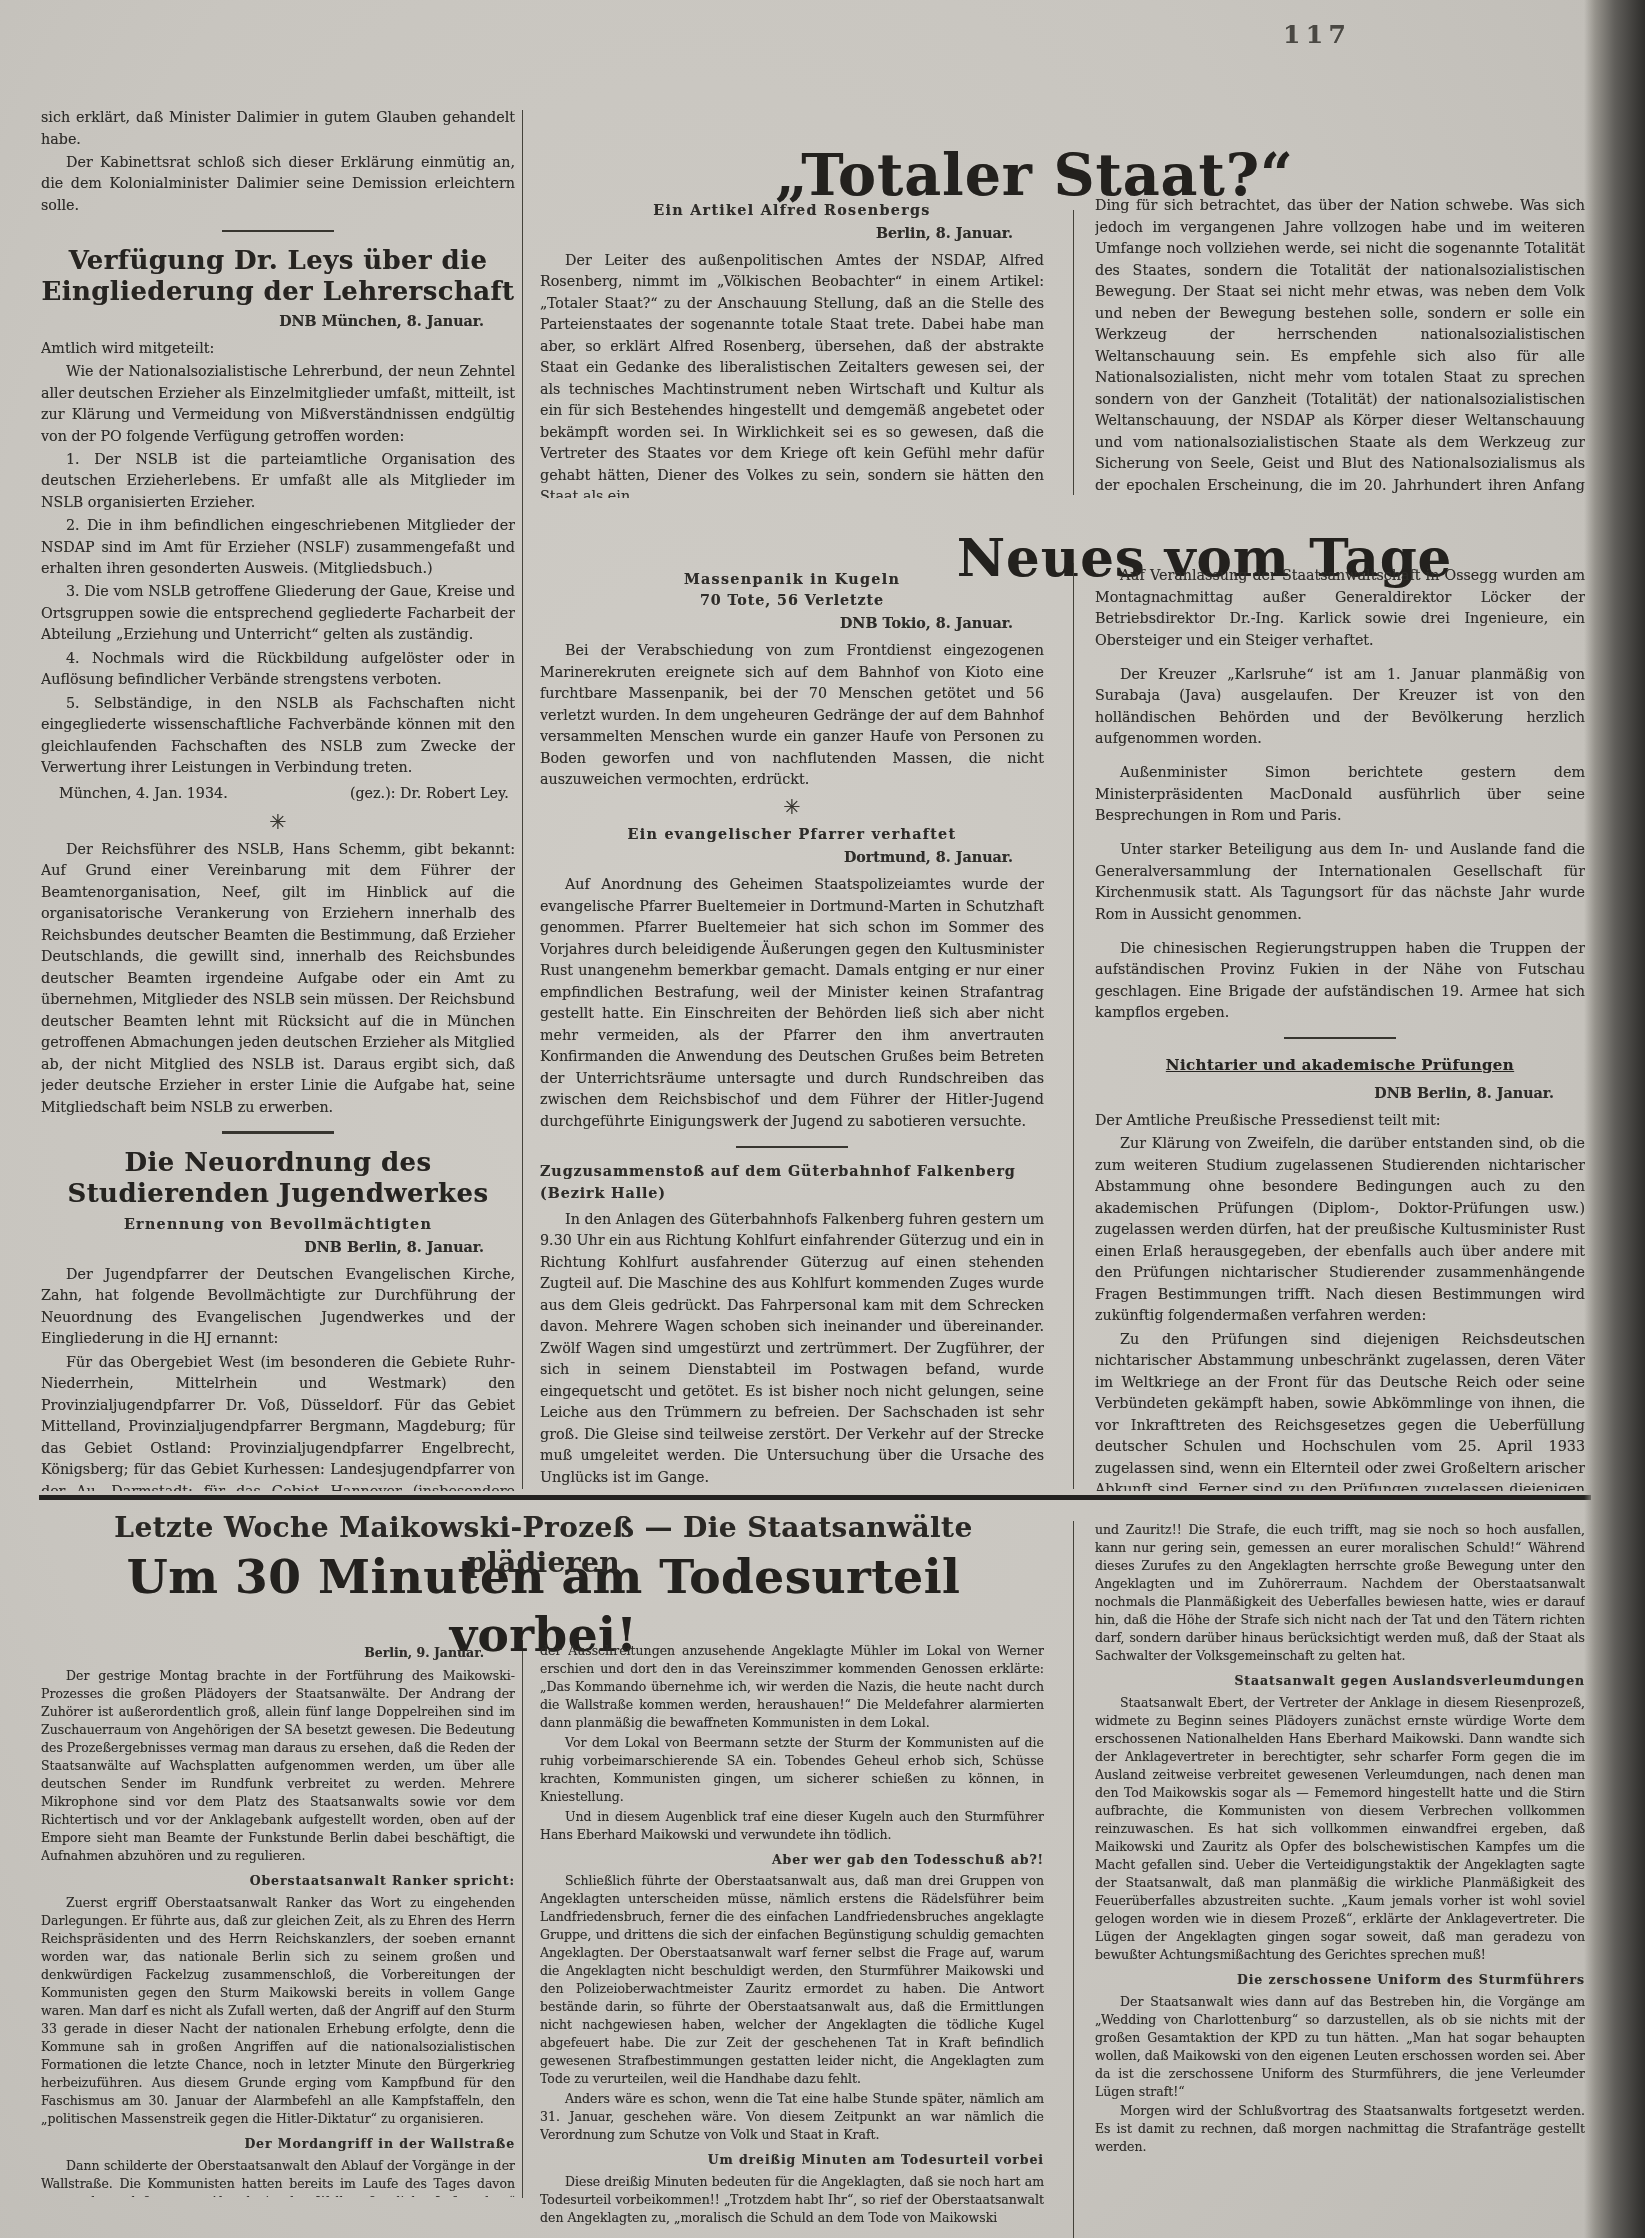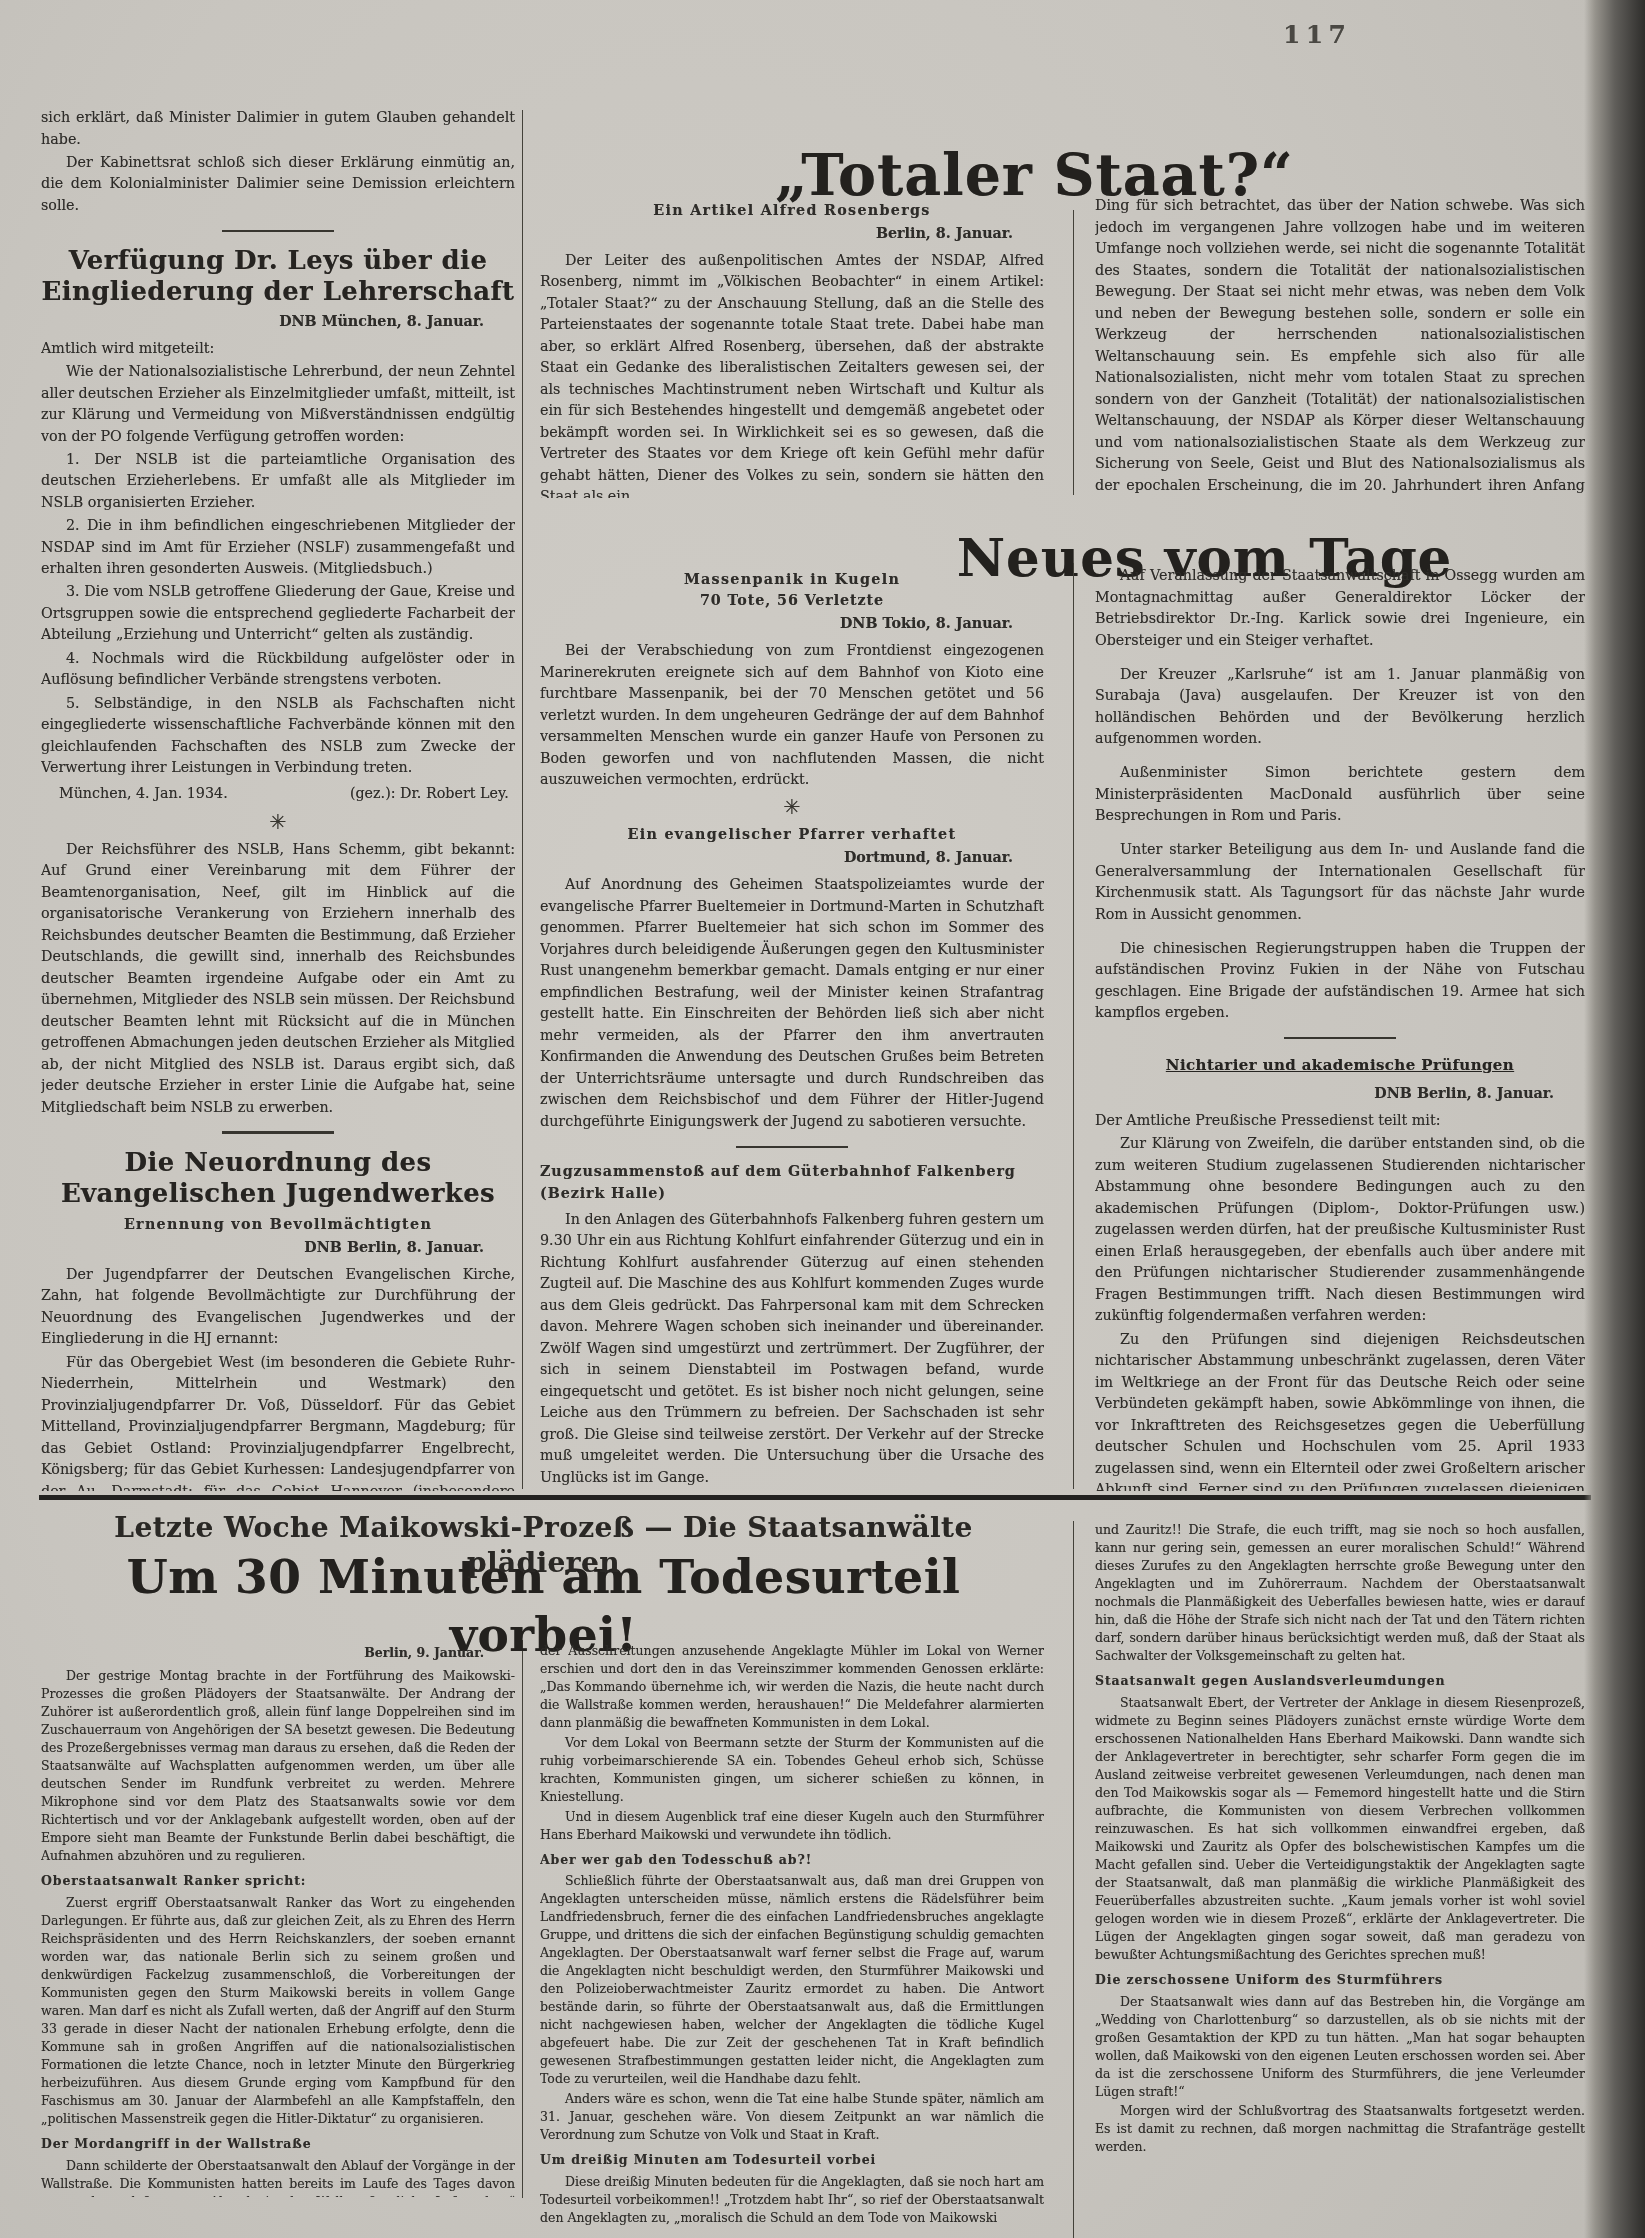--- a/index.html
+++ b/index.html
@@ -16,21 +16,21 @@
   .head-md{font-size:26px;line-height:31px;font-weight:bold;text-align:center;text-indent:0;
     letter-spacing:0.4px;color:#262421;margin:7.2px 0 3.6px;}
   .subhead{font-weight:bold;text-align:center;letter-spacing:1.3px;margin:4.5px 0 1.8px;text-indent:0;}
   .dateline{font-weight:bold;text-align:right;padding-right:31px;margin:1.8px 0 5.4px;}
   .rule-sm{width:112px;height:2.2px;background:#37352f;margin:13.4px auto;}
   .star{text-align:center;font-size:20.6px;line-height:22.4px;margin:5.4px 0;color:#37352f;}
   .sig{display:flex;justify-content:space-between;padding:2.7px 6.3px 0.9px 18px;}
   .nvt-head{font-weight:bold;text-align:center;letter-spacing:1.3px;margin:3.6px 0 0;text-indent:0;}
   .nvt-head2{font-weight:bold;text-align:center;letter-spacing:0.9px;margin:0 0 1.8px;text-indent:0;}
   .left-head{font-weight:bold;text-align:left;letter-spacing:0.9px;margin:8px 0 4.5px;text-indent:0;}
-  .bot-subhead{font-weight:bold;text-align:left;letter-spacing:0.9px;margin:7.2px 0 3.6px;text-indent:0;}
+  .bot-subhead{font-weight:bold;text-align:right;letter-spacing:0.9px;margin:7.2px 0 3.6px;text-indent:0;}
   .head-xl{position:absolute;left:775px;top:105px;width:828px;font-size:57px;line-height:63px;
     font-weight:bold;text-align:left;letter-spacing:0.9px;color:#23211e;}
   .head-lg{position:absolute;left:806px;top:496px;width:797px;font-size:53px;line-height:50px;
     font-weight:bold;text-align:center;letter-spacing:0.9px;color:#23211e;}
   .head-xxl{position:absolute;left:43px;top:1517px;width:1001px;font-size:47px;line-height:58px;
     font-weight:bold;text-align:center;letter-spacing:0.4px;color:#23211e;}
   .subhead-xxl{position:absolute;left:43px;top:1510px;width:1001px;font-size:28px;line-height:35px;
     font-weight:bold;text-align:center;letter-spacing:0.4px;color:#2a2825;}
   .vrule{position:absolute;width:1.3px;background:#434139;}
   .hrule{position:absolute;height:5.4px;background:#232220;}
@@ -59,21 +59,21 @@
     <p>3. Die vom NSLB getroffene Gliederung der Gaue, Kreise und Ortsgruppen sowie die entsprechend gegliederte Facharbeit der Abteilung „Erziehung und Unterricht“ gelten als zuständig.</p>
     <p>4. Nochmals wird die Rückbildung aufgelöster oder in Auflösung befindlicher Verbände strengstens verboten.</p>
     <p>5. Selbständige, in den NSLB als Fachschaften nicht eingegliederte wissenschaftliche Fachverbände können mit den gleichlaufenden Fachschaften des NSLB zum Zwecke der Verwertung ihrer Leistungen in Verbindung treten.</p>
     <div class="sig">
       <span>München, 4. Jan. 1934.</span>
       <span>(gez.): Dr. Robert Ley.</span>
     </div>
     <div class="star">✳</div>
     <p>Der Reichsführer des NSLB, Hans Schemm, gibt bekannt: Auf Grund einer Vereinbarung mit dem Führer der Beamtenorganisation, Neef, gilt im Hinblick auf die organisatorische Verankerung von Erziehern innerhalb des Reichsbundes deutscher Beamten die Bestimmung, daß Erzieher Deutschlands, die gewillt sind, innerhalb des Reichsbundes deutscher Beamten irgendeine Aufgabe oder ein Amt zu übernehmen, Mitglieder des NSLB sein müssen. Der Reichsbund deutscher Beamten lehnt mit Rücksicht auf die in München getroffenen Abmachungen jeden deutschen Erzieher als Mitglied ab, der nicht Mitglied des NSLB ist. Daraus ergibt sich, daß jeder deutsche Erzieher in erster Linie die Aufgabe hat, seine Mitgliedschaft beim NSLB zu erwerben.</p>
     <div class="rule-sm"></div>
-    <h2 class="head-md">Die Neuordnung des Evangelischen Jugendwerkes</h2>
+    <h2 class="head-md">Die Neuordnung des Studierenden Jugendwerkes</h2>
     <div class="subhead">Ernennung von Bevollmächtigten</div>
     <div class="dateline">DNB Berlin, 8. Januar.</div>
     <p>Der Jugendpfarrer der Deutschen Evangelischen Kirche, Zahn, hat folgende Bevollmächtigte zur Durchführung der Neuordnung des Evangelischen Jugendwerkes und der Eingliederung in die HJ ernannt:</p>
     <p>Für das Obergebiet West (im besonderen die Gebiete Ruhr-Niederrhein, Mittelrhein und Westmark) den Provinzialjugendpfarrer Dr. Voß, Düsseldorf. Für das Gebiet Mittelland, Provinzialjugendpfarrer Bergmann, Magdeburg; für das Gebiet Ostland: Provinzialjugendpfarrer Engelbrecht, Königsberg; für das Gebiet Kurhessen: Landesjugendpfarrer von der Au, Darmstadt; für das Gebiet Hannover (insbesondere Braunschweig) Pfarrer Minker, Braunschweig; für das Gebiet Ostsee: Pfarrer Rieschnow, Finkenwalde bei Stettin.</p>
 
   </div>
 
   <h1 class="head-xl ink">„Totaler Staat?“</h1>
 
   <div class="col top-body ink" style="left:540px;top:195px;width:504px;height:303px;">

